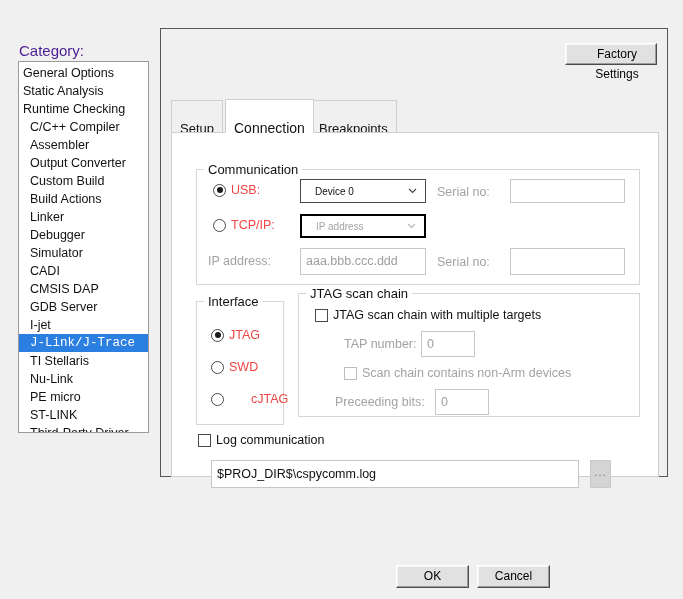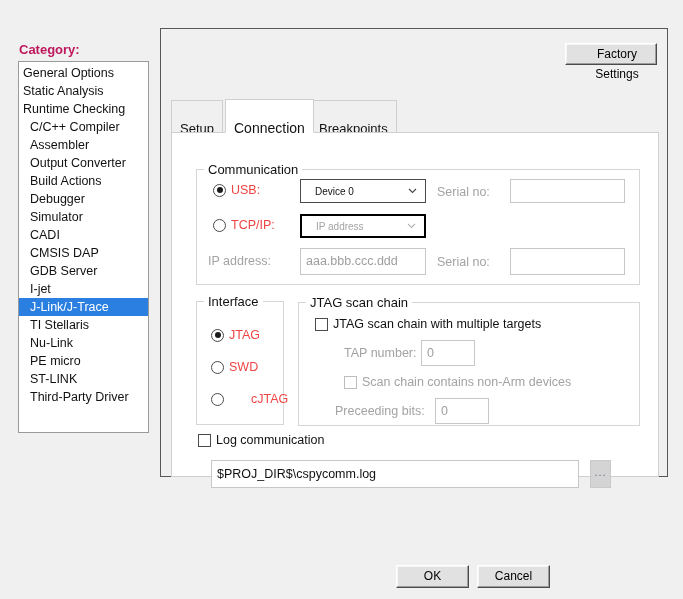--- a/index.html
+++ b/index.html
@@ -15,23 +15,22 @@
     color: #1a1a1a;
     overflow: hidden;
     position: relative;
   }
 
   
   #category-label {
     position: absolute;
     left: 19px;
     top: 42px;
-    font-size: 13px;
-    color: #be185d;
-    font-weight: bold;
+    font-size: 15px;
+    color: #4c1d95;
   }
   #category-list {
     position: absolute;
     left: 18px;
     top: 61px;
     width: 131px;
     height: 372px;
     background: #ffffff;
     border: 1px solid #9a9a9a;
     box-sizing: border-box;
@@ -43,20 +42,21 @@
     line-height: 18px;
     font-size: 12.5px;
     padding-left: 4px;
     white-space: nowrap;
     color: #111;
   }
   .cat-item.indent1 { padding-left: 11px; }
   .cat-item.selected {
     background: #2a7fe0;
     color: #ffffff;
+    font-family: Liberation Mono, monospace;
   }
 
   
   #options-panel {
     position: absolute;
     left: 160px;
     top: 28px;
     width: 508px;
     height: 449px;
     background: #f0f0f0;
@@ -147,21 +147,21 @@
     left: 7px;
     background: #ffffff;
     padding: 0 4px;
     font-size: 13px;
     color: #111;
     white-space: nowrap;
   }
 
   #group-communication { left: 24px; top: 36px; width: 444px; height: 116px; }
   #group-interface     { left: 24px; top: 168px; width: 88px;  height: 124px; }
-  #group-jtag          { left: 126px; top: 169px; width: 342px; height: 124px; }
+  #group-jtag          { left: 126px; top: 160px; width: 342px; height: 124px; }
 
   
   .radio-row {
     position: absolute;
     display: flex;
     align-items: center;
     white-space: nowrap;
   }
   .radio {
     width: 13px;
@@ -298,21 +298,23 @@
 
 <div id="category-label">Category:</div>
 
 <div id="category-list">
   <div class="cat-item">General Options</div>
   <div class="cat-item">Static Analysis</div>
   <div class="cat-item">Runtime Checking</div>
   <div class="cat-item indent1">C/C++ Compiler</div>
   <div class="cat-item indent1">Assembler</div>
   <div class="cat-item indent1">Output Converter</div>
+  <div class="cat-item indent1">Custom Build</div>
   <div class="cat-item indent1">Build Actions</div>
+  <div class="cat-item indent1">Linker</div>
   <div class="cat-item indent1">Debugger</div>
   <div class="cat-item indent1">Simulator</div>
   <div class="cat-item indent1">CADI</div>
   <div class="cat-item indent1">CMSIS DAP</div>
   <div class="cat-item indent1">GDB Server</div>
   <div class="cat-item indent1">I-jet</div>
   <div class="cat-item indent1 selected">J-Link/J-Trace</div>
   <div class="cat-item indent1">TI Stellaris</div>
   <div class="cat-item indent1">Nu-Link</div>
   <div class="cat-item indent1">PE micro</div>

